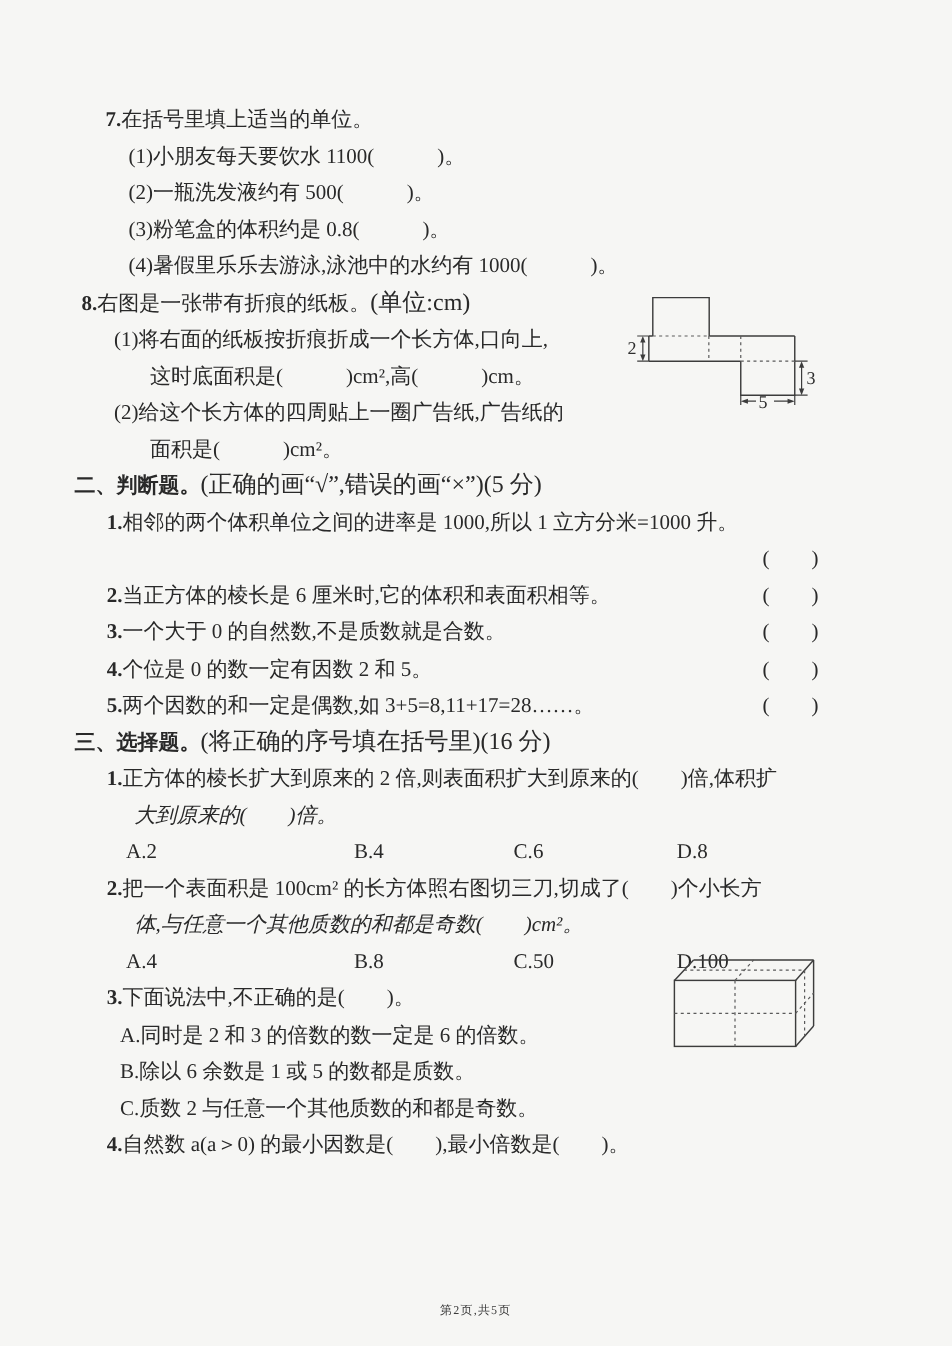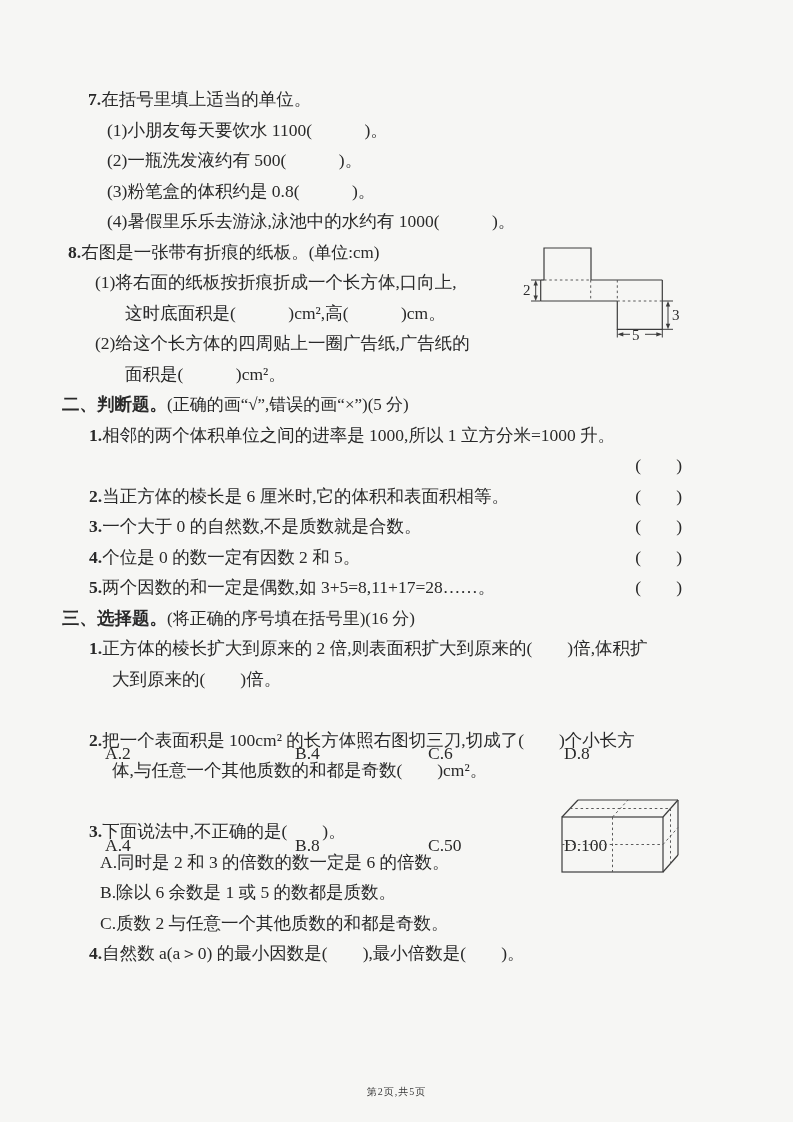--- a/index.html
+++ b/index.html
@@ -12,33 +12,33 @@
     overflow:hidden;
   }
   .content{
     position:absolute;left:62px;top:84px;width:678px;
     font-size:17.5px;
   }
   .row{height:30.5px;line-height:30.5px;white-space:pre;}
   .flexrow{display:flex;}
   .num{font-weight:bold;}
   .sec-title{font-weight:bold;}
-  .note{font-size:17px;}
+  .note{font-size:20px;}
   
   .ind-q7{padding-left:26px;}
   .ind-q7i{padding-left:45px;}
   .ind-q8{padding-left:6px;}
   .ind-q8i{padding-left:33px;}
   .ind-q8c{padding-left:63px;}
   .ind-item{padding-left:27px;}
-  .ind-cont{padding-left:50px;}
+  .ind-cont{padding-left:50px;font-style:italic;}
   .ind-optblock{padding-left:38px;}
   .opts{padding-left:43px;}
   .opt{display:inline-block;}
-  .w1{width:142px;margin-top:44px;}
+  .w1{width:142px;}
   .w2{width:133px;margin-left:48px;}
   .w3{width:136px;}
   .it{font-style:italic;}
   .bracket{margin-left:auto;margin-right:58px;}
   .bracket-only{text-align:right;padding-right:58px;}
   
   .fig{position:absolute;}
   .fig-net{left:519px;top:244px;}
   .fig-cuboid{left:555px;top:792px;}
   svg text{font-family:"Liberation Serif","DejaVu Serif",serif;font-size:15px;fill:#2d2d2d;}

